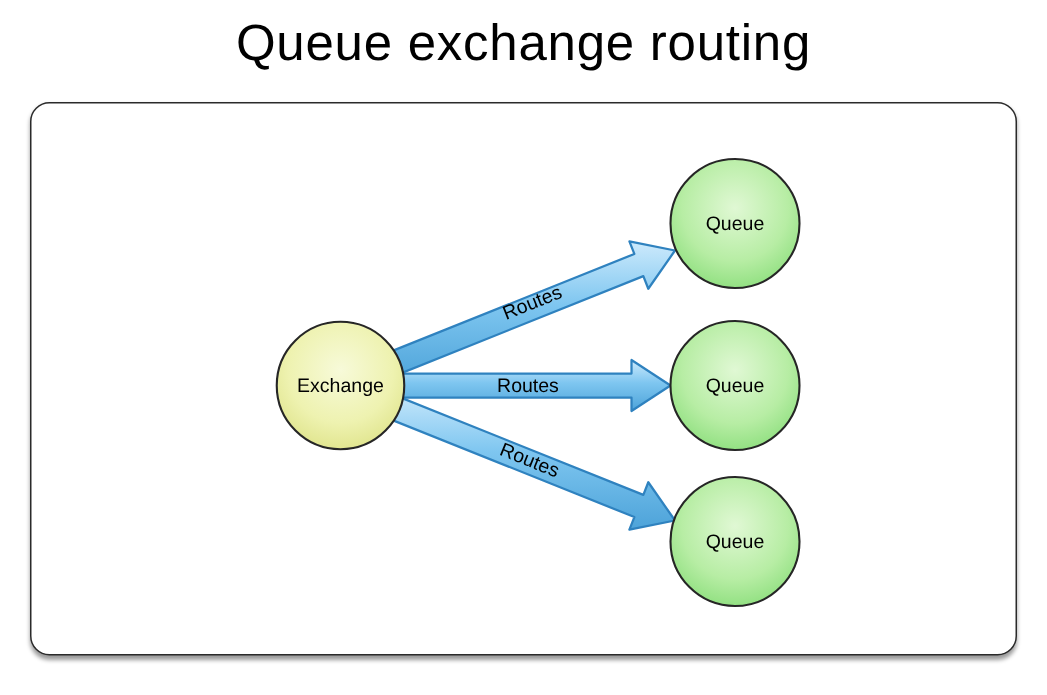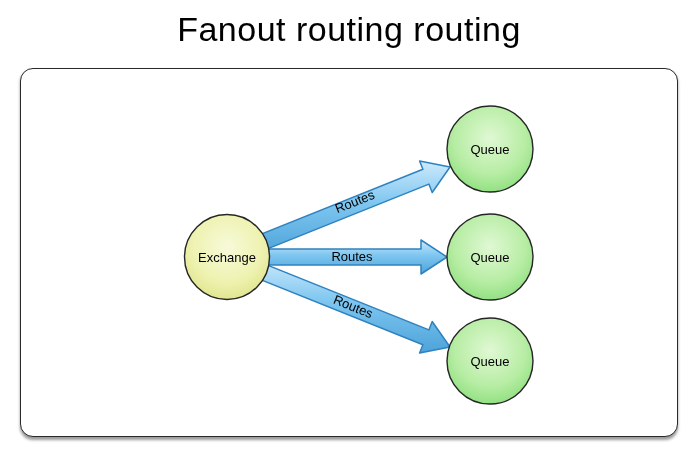--- a/index.html
+++ b/index.html
@@ -57,21 +57,21 @@
   }
   .node {
     stroke-width: 1.4;
   }
 </style>
 </head>
 <body>
 
 <div class="canvas">
 
-  <h1 class="title">Fanout routing routing</h1>
+  <h1 class="title">Queue exchange routing</h1>
 
   <div class="panel"></div>
 
   <svg class="scene" viewBox="0 0 698 463">
     <defs>
       <radialGradient id="gExchange" cx="50%" cy="38%" r="75%">
         <stop offset="0%" stop-color="#f7fad9"></stop>
         <stop offset="55%" stop-color="#eef2b0"></stop>
         <stop offset="100%" stop-color="#d9de7c"></stop>
       </radialGradient>

